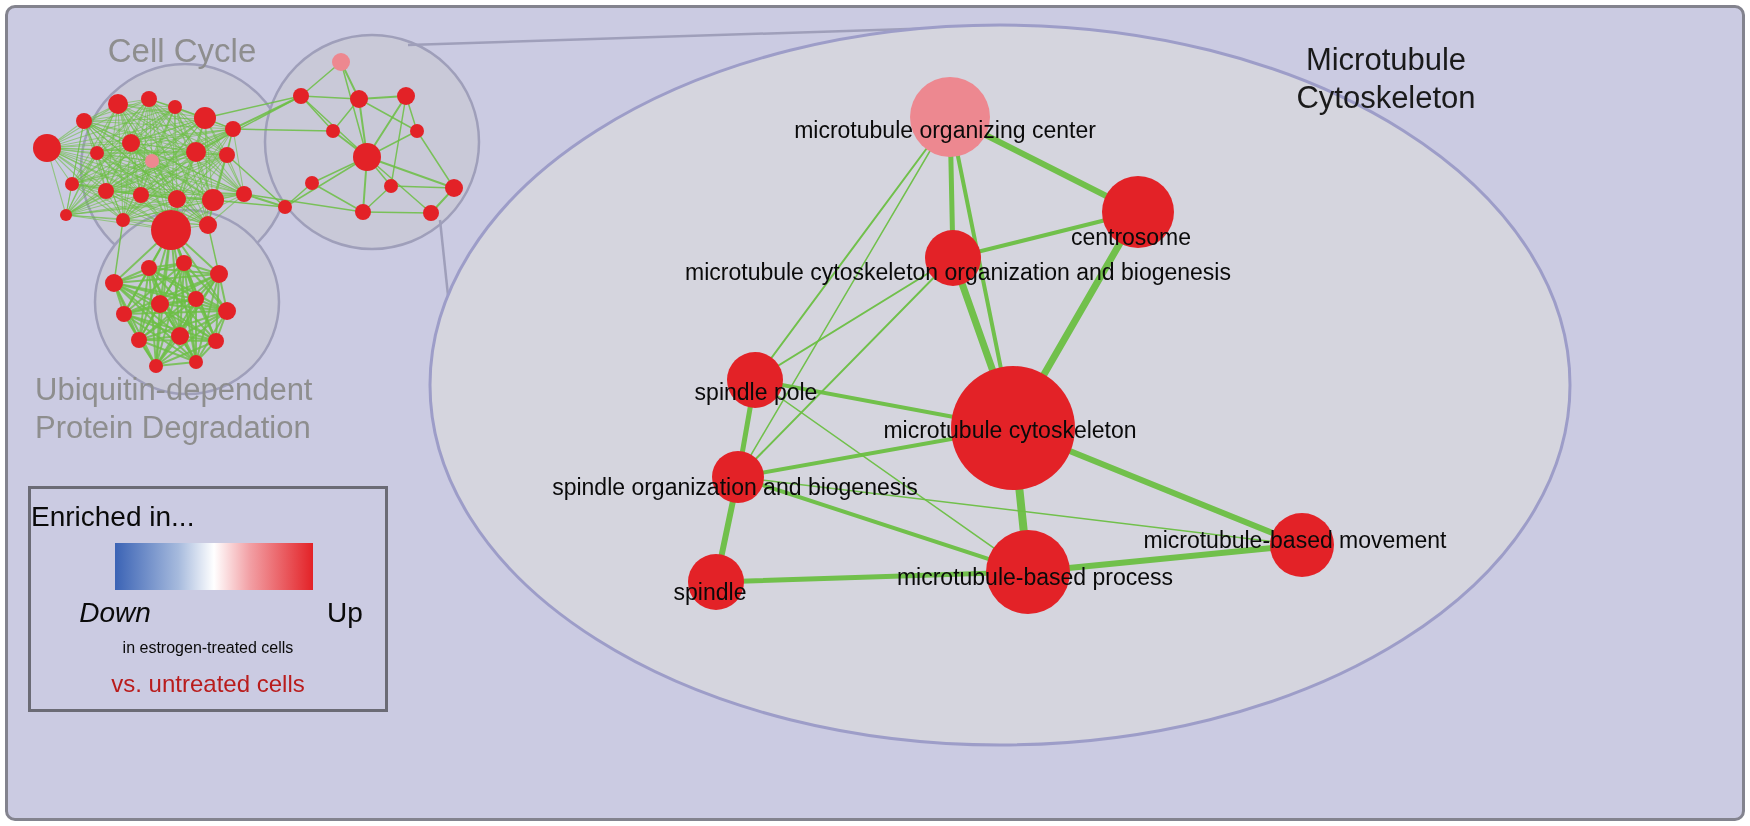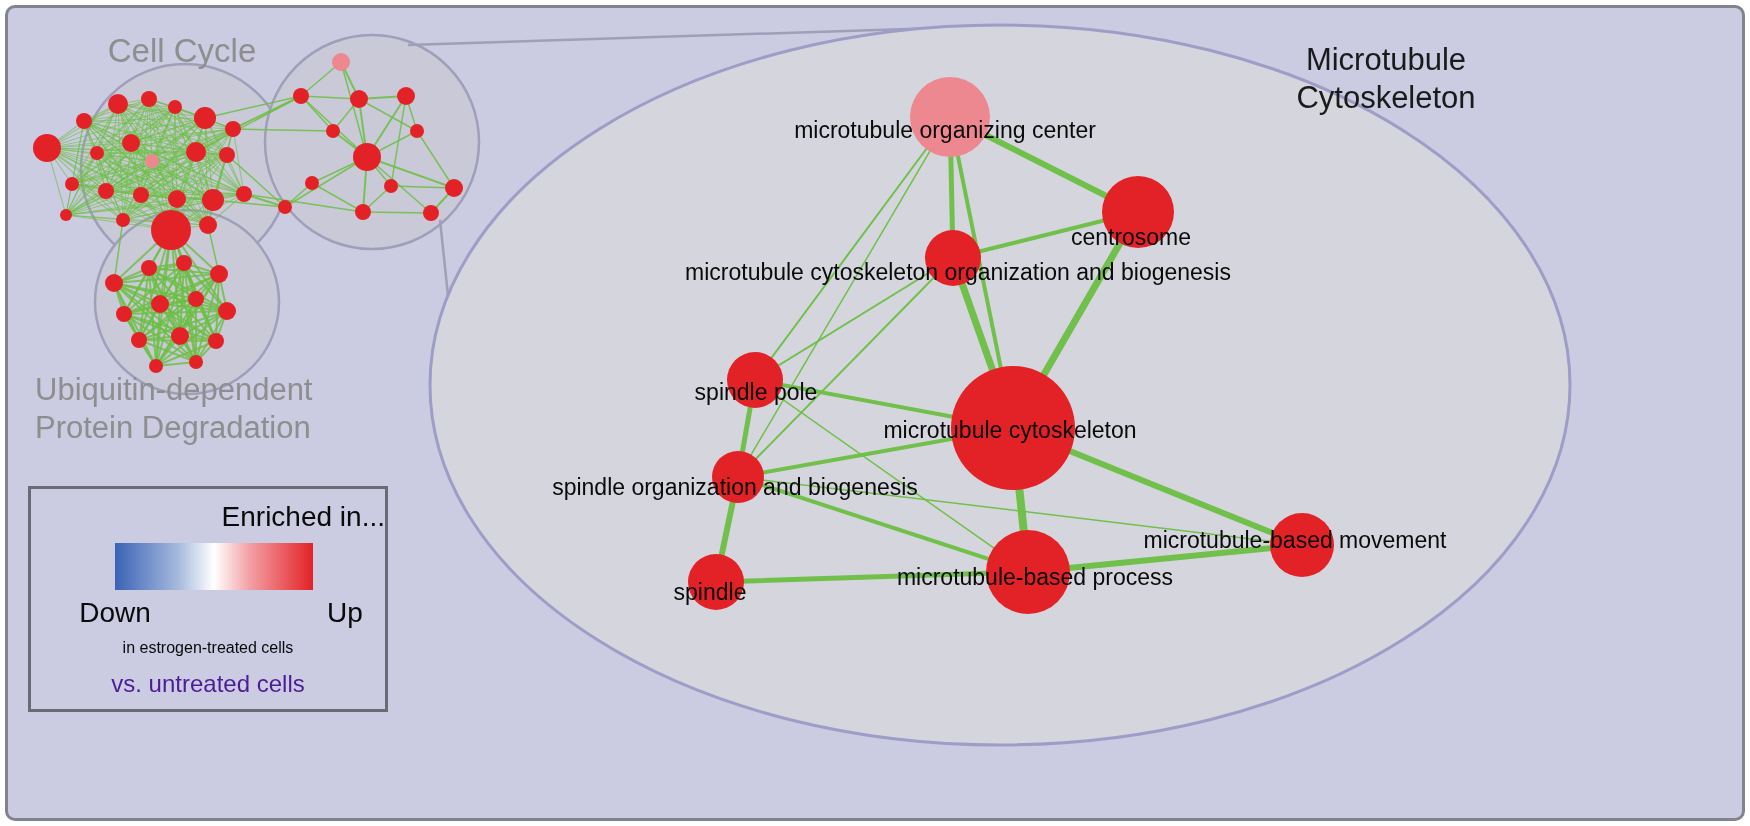--- a/index.html
+++ b/index.html
@@ -1,26 +1,26 @@
 <!DOCTYPE html>
 <html><head>
 <meta charset="utf-8">
 <style>
   html,body{margin:0;padding:0;background:#ffffff;font-family:"Liberation Sans",sans-serif;}
   .canvas{position:relative;width:1750px;height:826px;background:#ffffff;overflow:hidden;}
   .bg{position:absolute;left:5px;top:5px;right:5px;bottom:5px;background:#cbcbe2;border:3px solid #83838e;border-radius:10px;}
   svg.scene{position:absolute;left:0;top:0;}
   .legend{position:absolute;left:28px;top:486px;width:360px;height:226px;border:3px solid #6b6b75;background:#cbcbe2;box-sizing:border-box;}
-  .legend-title{position:absolute;left:0;right:0;top:12px;text-align:right;font-size:28px;color:#0a0a0a;}
+  .legend-title{position:absolute;left:0;right:0;top:12px;text-align:left;font-size:28px;color:#0a0a0a;}
   .legend-bar{position:absolute;left:84px;top:54px;width:198px;height:47px;}
   .legend-end{position:absolute;top:108px;transform:translateX(-50%);font-size:28px;color:#0a0a0a;}
-  .legend-end.down{left:84px;}
+  .legend-end.down{left:84px;font-style:italic;}
   .legend-end.up{left:282px;margin-left:32px;}
   .legend-cap1{position:absolute;left:0;right:0;top:150px;text-align:center;font-size:16px;color:#0a0a0a;}
-  .legend-cap2{position:absolute;left:0;right:0;top:181px;text-align:center;font-size:24px;color:#4c1d95;}
+  .legend-cap2{position:absolute;left:0;right:0;top:181px;text-align:center;font-size:24px;color:#b91c1c;}
   text{font-family:"Liberation Sans",sans-serif;}
 </style>
 </head>
 <body>
 
 <div class="canvas">
   <div class="bg"></div>
 
   <svg class="scene" id="scene" width="1750" height="826" viewBox="0 0 1750 826">
     <g id="gClusters">

